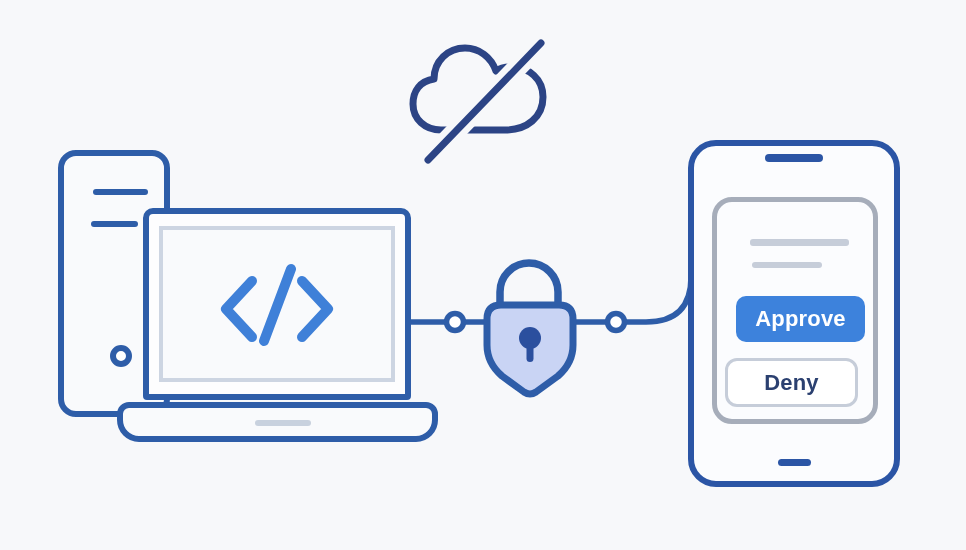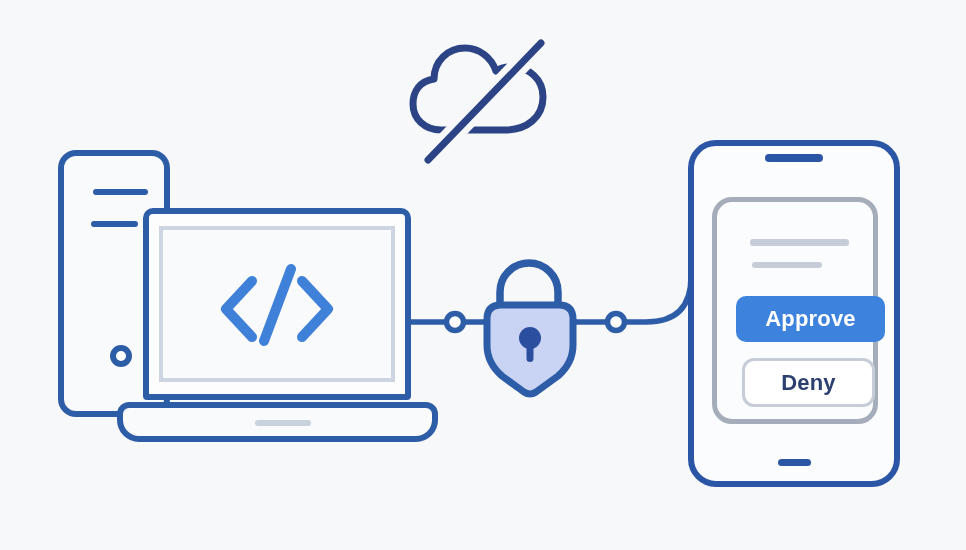--- a/index.html
+++ b/index.html
@@ -57,25 +57,25 @@
     background:#fbfcfe;
   }
   .ph-line{background:var(--placeholder,#c6cdd9); border-radius:3px;}
   .ph-line1{left:33px; top:37px; width:99px; height:7px;}
   .ph-line2{left:35px; top:60px; width:70px; height:6px;}
   .btn{
     display:flex; align-items:center; justify-content:center;
     font-weight:bold; font-size:22px; letter-spacing:.2px; cursor:pointer;
   }
   .btn-approve{
-    left:19px; top:94px; width:149px; height:46px; border-radius:10px;
+    left:19px; top:94px; width:129px; height:46px; border-radius:10px;
     background:var(--accent,#3d82dc); color:#ffffff;
   }
   .btn-deny{
-    left:25px; top:156px; width:133px; height:49px; border-radius:12px;
+    left:8px; top:156px; width:133px; height:49px; border-radius:12px;
     background:#ffffff; border:3px solid var(--placeholder,#c6cdd9);
     color:var(--deny-text,#2b4070);
   }
   .home-bar{left:84px; top:313px; width:33px; height:7px; border-radius:3.5px;
     background:var(--stroke-phone,#2b55a5);}
 
   svg{display:block;}
 </style>
 </head>
 <body>

